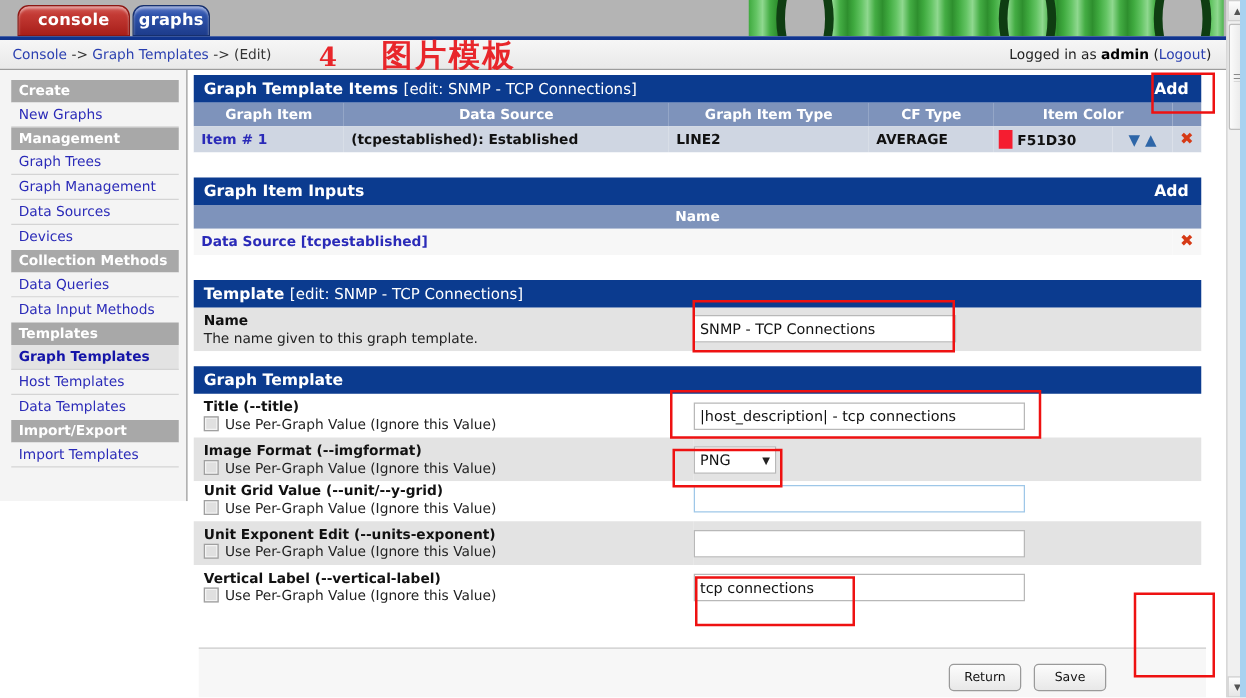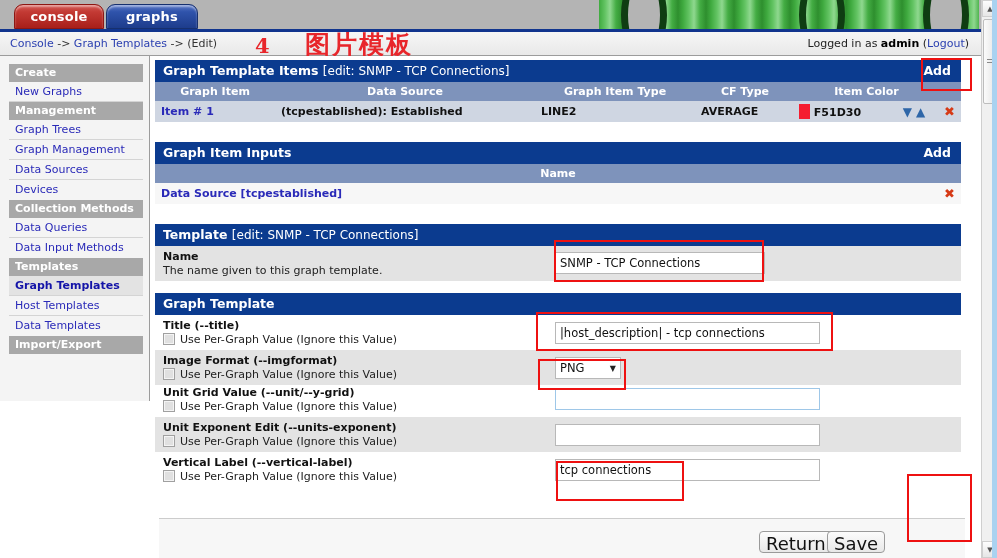--- a/index.html
+++ b/index.html
@@ -43,21 +43,21 @@
     letter-spacing:.2px;
     font-family:"DejaVu Sans","Liberation Sans",sans-serif;
   }
   #tab-console {
     left:14px; width:90px;
     background: linear-gradient(180deg,#d45a55 0%,#c33a34 30%,#a81f1a 100%);
     border:1px solid #8c1713;
     box-shadow: inset 0 2px 2px rgba(255,255,255,.45);
   }
   #tab-graphs {
-    left:106px; width:92px;
+    left:106px; width:62px;
     background: linear-gradient(180deg,#5a77c7 0%,#2f53ab 30%,#1d3c8c 100%);
     border:1px solid #17306e;
     box-shadow: inset 0 2px 2px rgba(255,255,255,.45);
   }
 
   #blue-rule { position:absolute; left:0; top:29px; width:981px; height:3px; background:#11358e; }
 
   
   #crumbbar {
     position:absolute; left:0; top:32px; width:981px; height:24px;
@@ -164,21 +164,21 @@
   
   #footer {
     position:absolute; left:4px; top:458px; width:806px; height:44px;
     background:#f7f7f7; border-top:1px solid #cccccc;
   }
   .btn {
     position:absolute; top:12px; height:22px; min-width:58px;
     background: linear-gradient(180deg,#fcfcfc 0%,#e8e8e8 100%);
     border:1px solid #9a9a9a; border-radius:4px;
     font-family:"DejaVu Sans","Liberation Sans",sans-serif;
-    font-size:18px; color:#111; cursor:pointer;
+    font-size:10px; color:#111; cursor:pointer;
   }
 
   
   .hl { position:absolute; border:2px solid #ee1111; pointer-events:none; }
 
   
   #sb {
     position:absolute; right:0; top:0; width:16px; height:558px;
     background:#f0f0f0; border-left:1px solid #cfcfcf;
   }
@@ -251,20 +251,21 @@
     <div class="nav-head">Collection Methods</div>
     <div class="nav-item">Data Queries</div>
     <div class="nav-item nobord">Data Input Methods</div>
 
     <div class="nav-head">Templates</div>
     <div class="nav-item sel">Graph Templates</div>
     <div class="nav-item">Host Templates</div>
     <div class="nav-item nobord">Data Templates</div>
 
     <div class="nav-head">Import/Export</div>
+    <div class="nav-item">Import Templates</div>
   </div>
 </div>
 <div id="bottomwhite"></div>
 
 <div id="main">
  <div id="mainpad">
 
   <div class="sec-title">
     <span>Graph Template Items</span>
     <span class="sub">[edit: SNMP - TCP Connections]</span>

